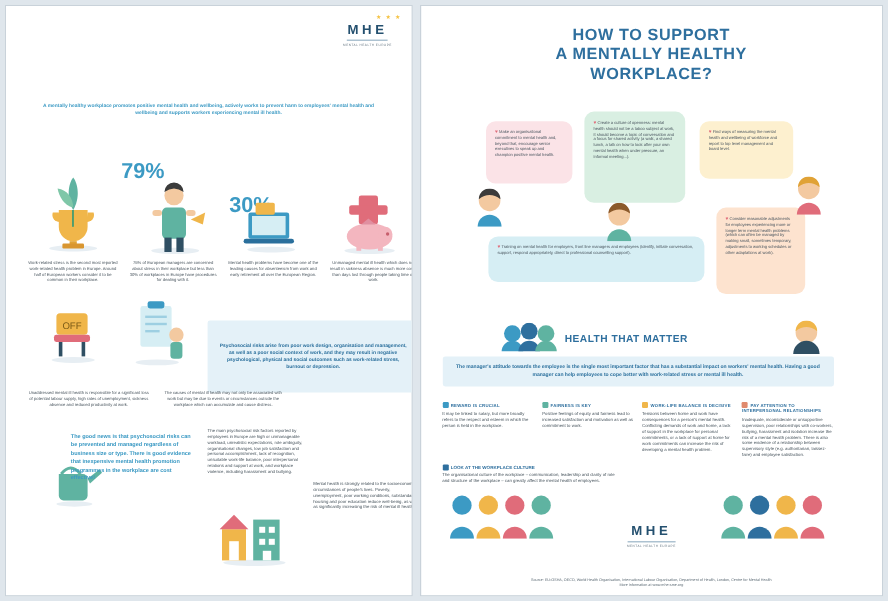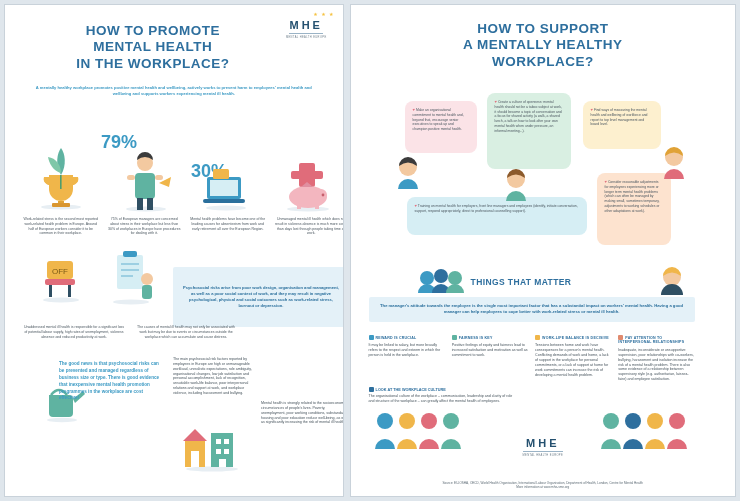--- a/index.html
+++ b/index.html
@@ -133,23 +133,20 @@
   <div class="sheet sheet-left">
 
     <div class="l-stars">★ ★ ★</div>
 
     <div class="l-logo">
       <div class="mhe">MHE</div>
       <div style="width:34px;height:1px;background:#9ab3c6;margin:2px auto;"></div>
       <div class="sub">MENTAL HEALTH EUROPE</div>
     </div>
 
-    <div class="title l-title" style="white-space:pre-line;">HOW TO PROMOTE
-MENTAL HEALTH
-IN THE WORKPLACE?</div>
 
     <div class="l-intro">A mentally healthy workplace promotes positive mental health and wellbeing, actively works to prevent harm to employees' mental health and wellbeing and supports workers experiencing mental ill health.</div>
 
 
     <div class="stat-big stat-79">79%</div>
     <div class="stat-big stat-30">30%</div>
 
     <svg class="illus" style="left:26px;top:140px;" width="60" height="66" viewBox="0 0 60 66">
       <ellipse cx="30" cy="62" rx="20" ry="2.6" fill="#e7eef3"></ellipse>
       <path d="M18 30 h24 v14 a12 12 0 0 1 -24 0 z" fill="#f0b64a"></path>
@@ -301,21 +298,21 @@
     </svg>
 
     <svg class="illus" style="left:66px;top:264px;" width="48" height="24" viewBox="0 0 48 24">
       <circle cx="10" cy="9" r="7" fill="#3c9ac4"></circle>
         <path d="M1 24 a9 9 0 0 1 18 0z" fill="#3c9ac4"></path>
       <circle cx="24" cy="7" r="7" fill="#2e6f9e"></circle>
         <path d="M15 24 a9 9 0 0 1 18 0z" fill="#2e6f9e"></path>
       <circle cx="38" cy="9" r="7" fill="#5fb3a1"></circle>
         <path d="M29 24 a9 9 0 0 1 18 0z" fill="#5fb3a1"></path>
     </svg>
-    <div class="things-title">THINGS THAT MATTER</div>
+    <div class="things-title">HEALTH THAT MATTER</div>
     <svg class="illus" style="left:306px;top:262px;" width="30" height="28" viewBox="0 0 30 28">
       <circle cx="15" cy="10" r="9" fill="#f3c9a0"></circle>
       <path d="M6 9 a9 9 0 0 1 18 0 q-9 -7 -18 0z" fill="#f0b64a"></path>
       <path d="M4 28 a11 11 0 0 1 22 0z" fill="#2f4f63"></path>
     </svg>
 
     <div class="manager-box">The manager's attitude towards the employee is the single most important factor that has a substantial impact on workers' mental health. Having a good manager can help employees to cope better with work-related stress or mental ill health.</div>
 
     <div class="four-cols">
       <div>

